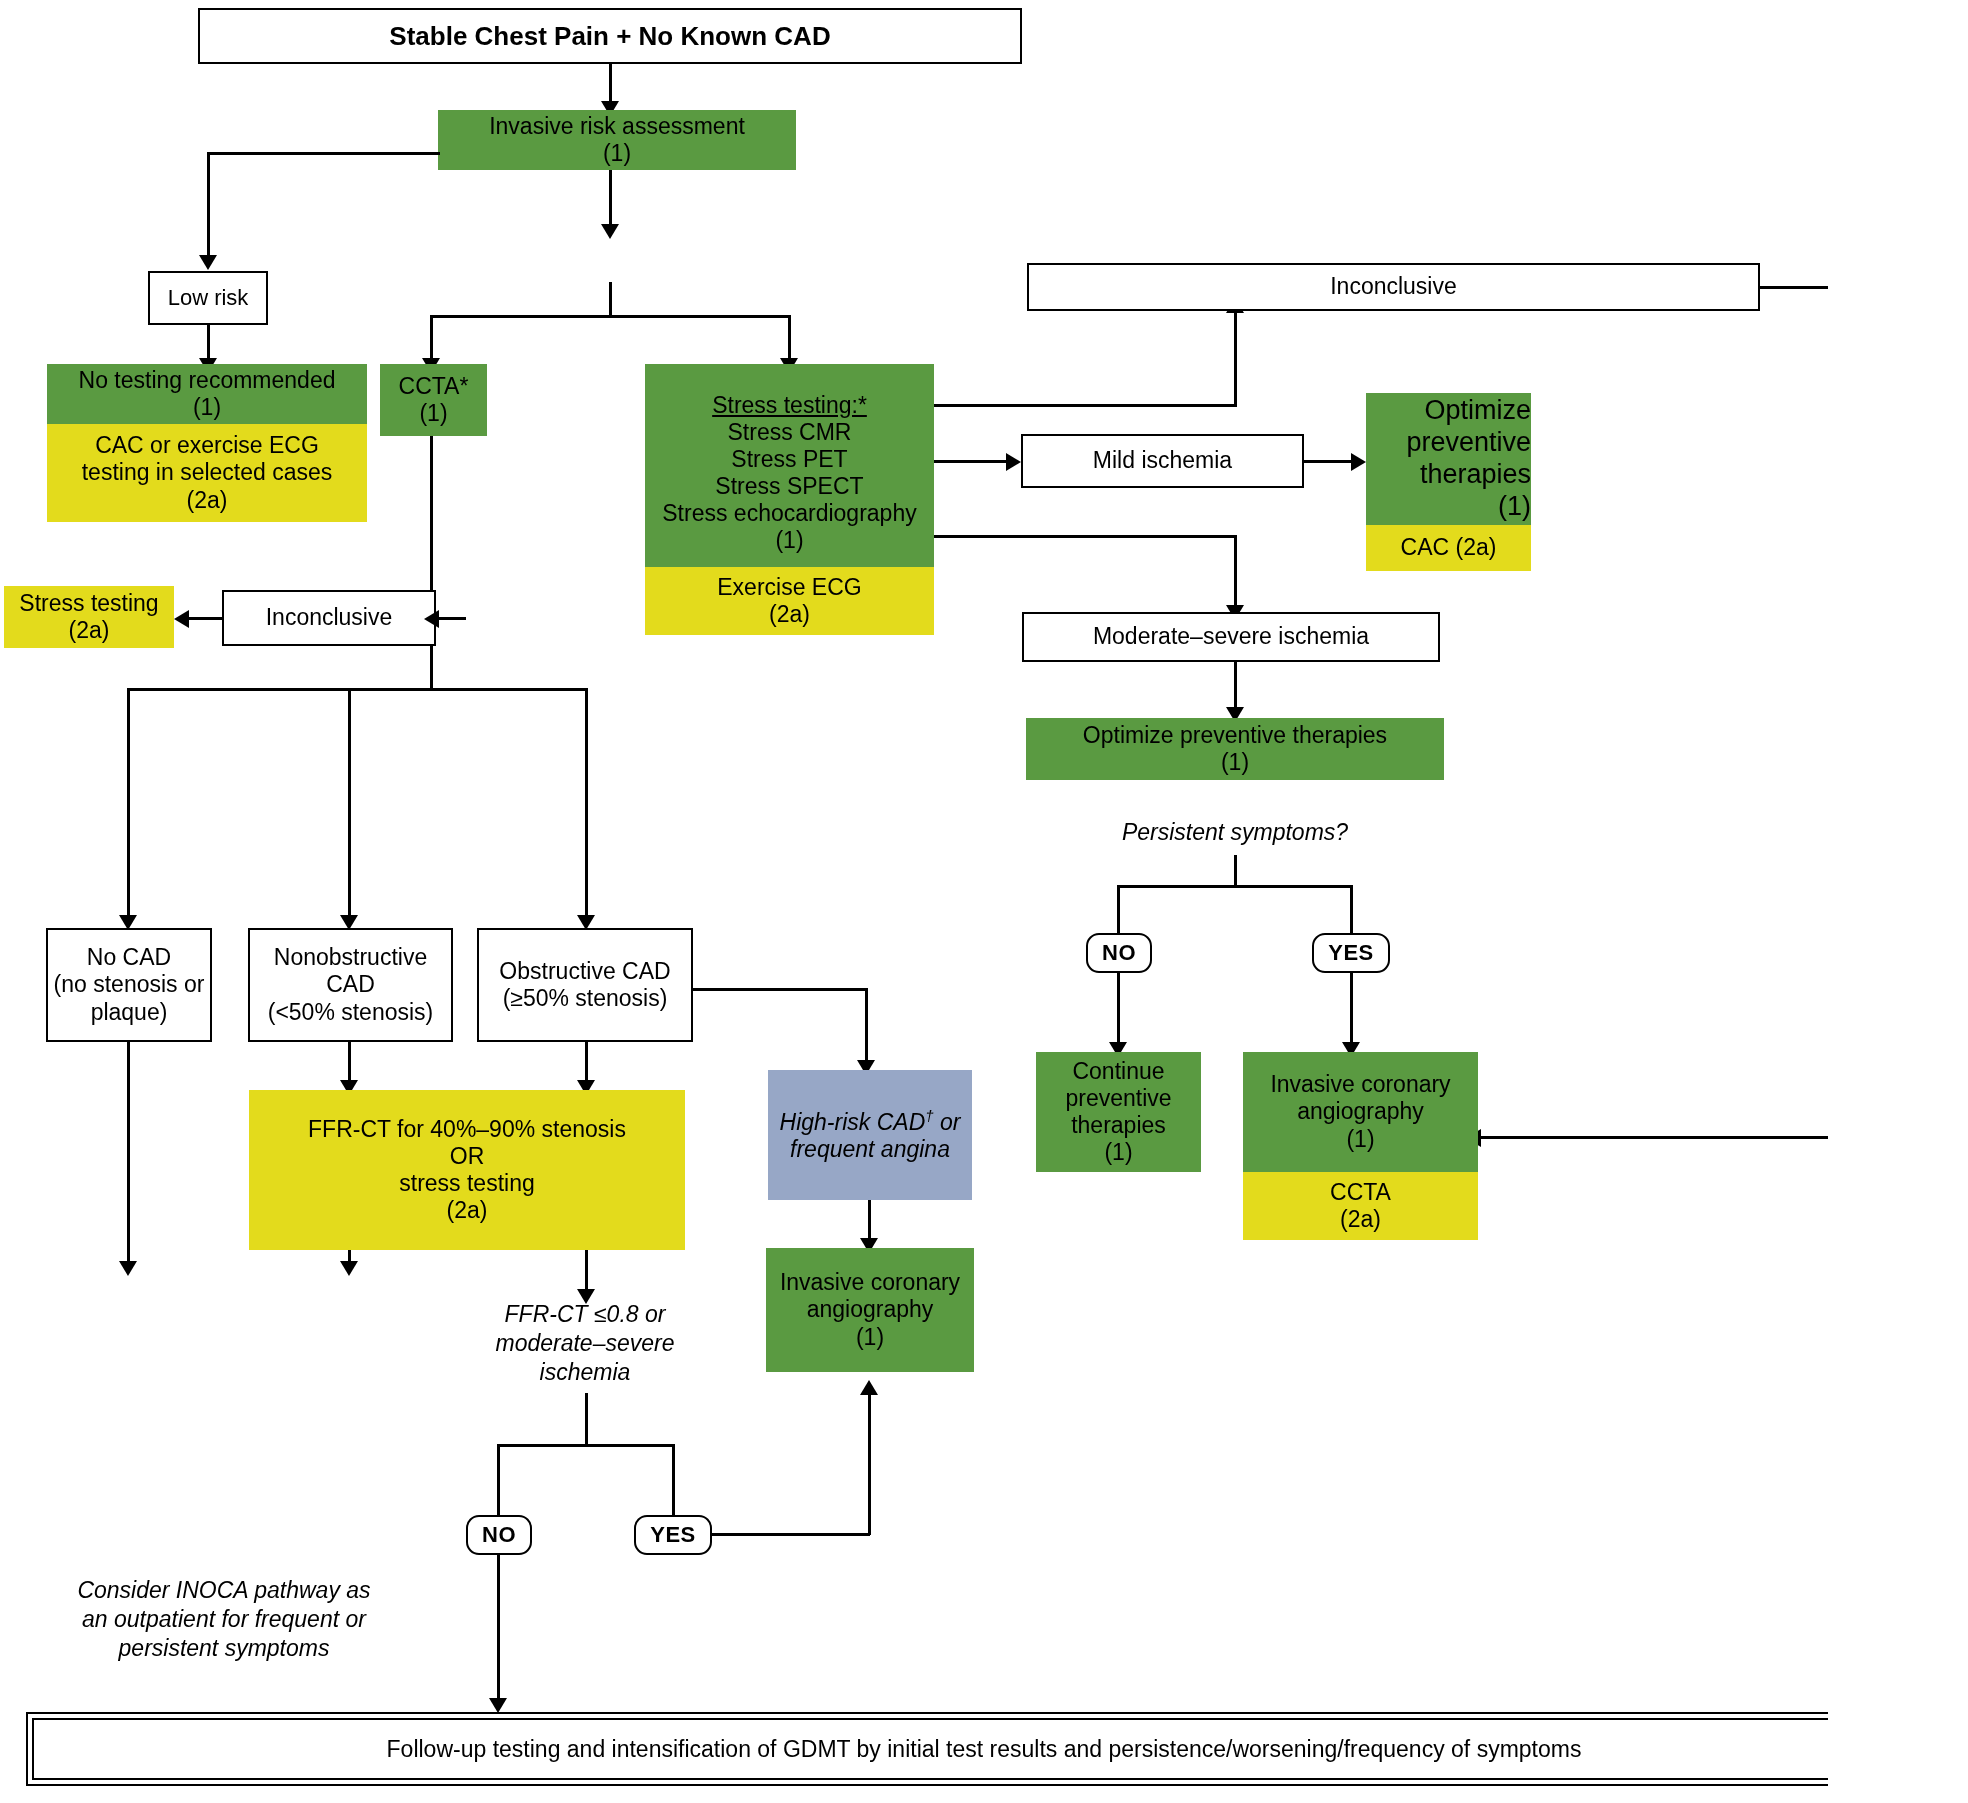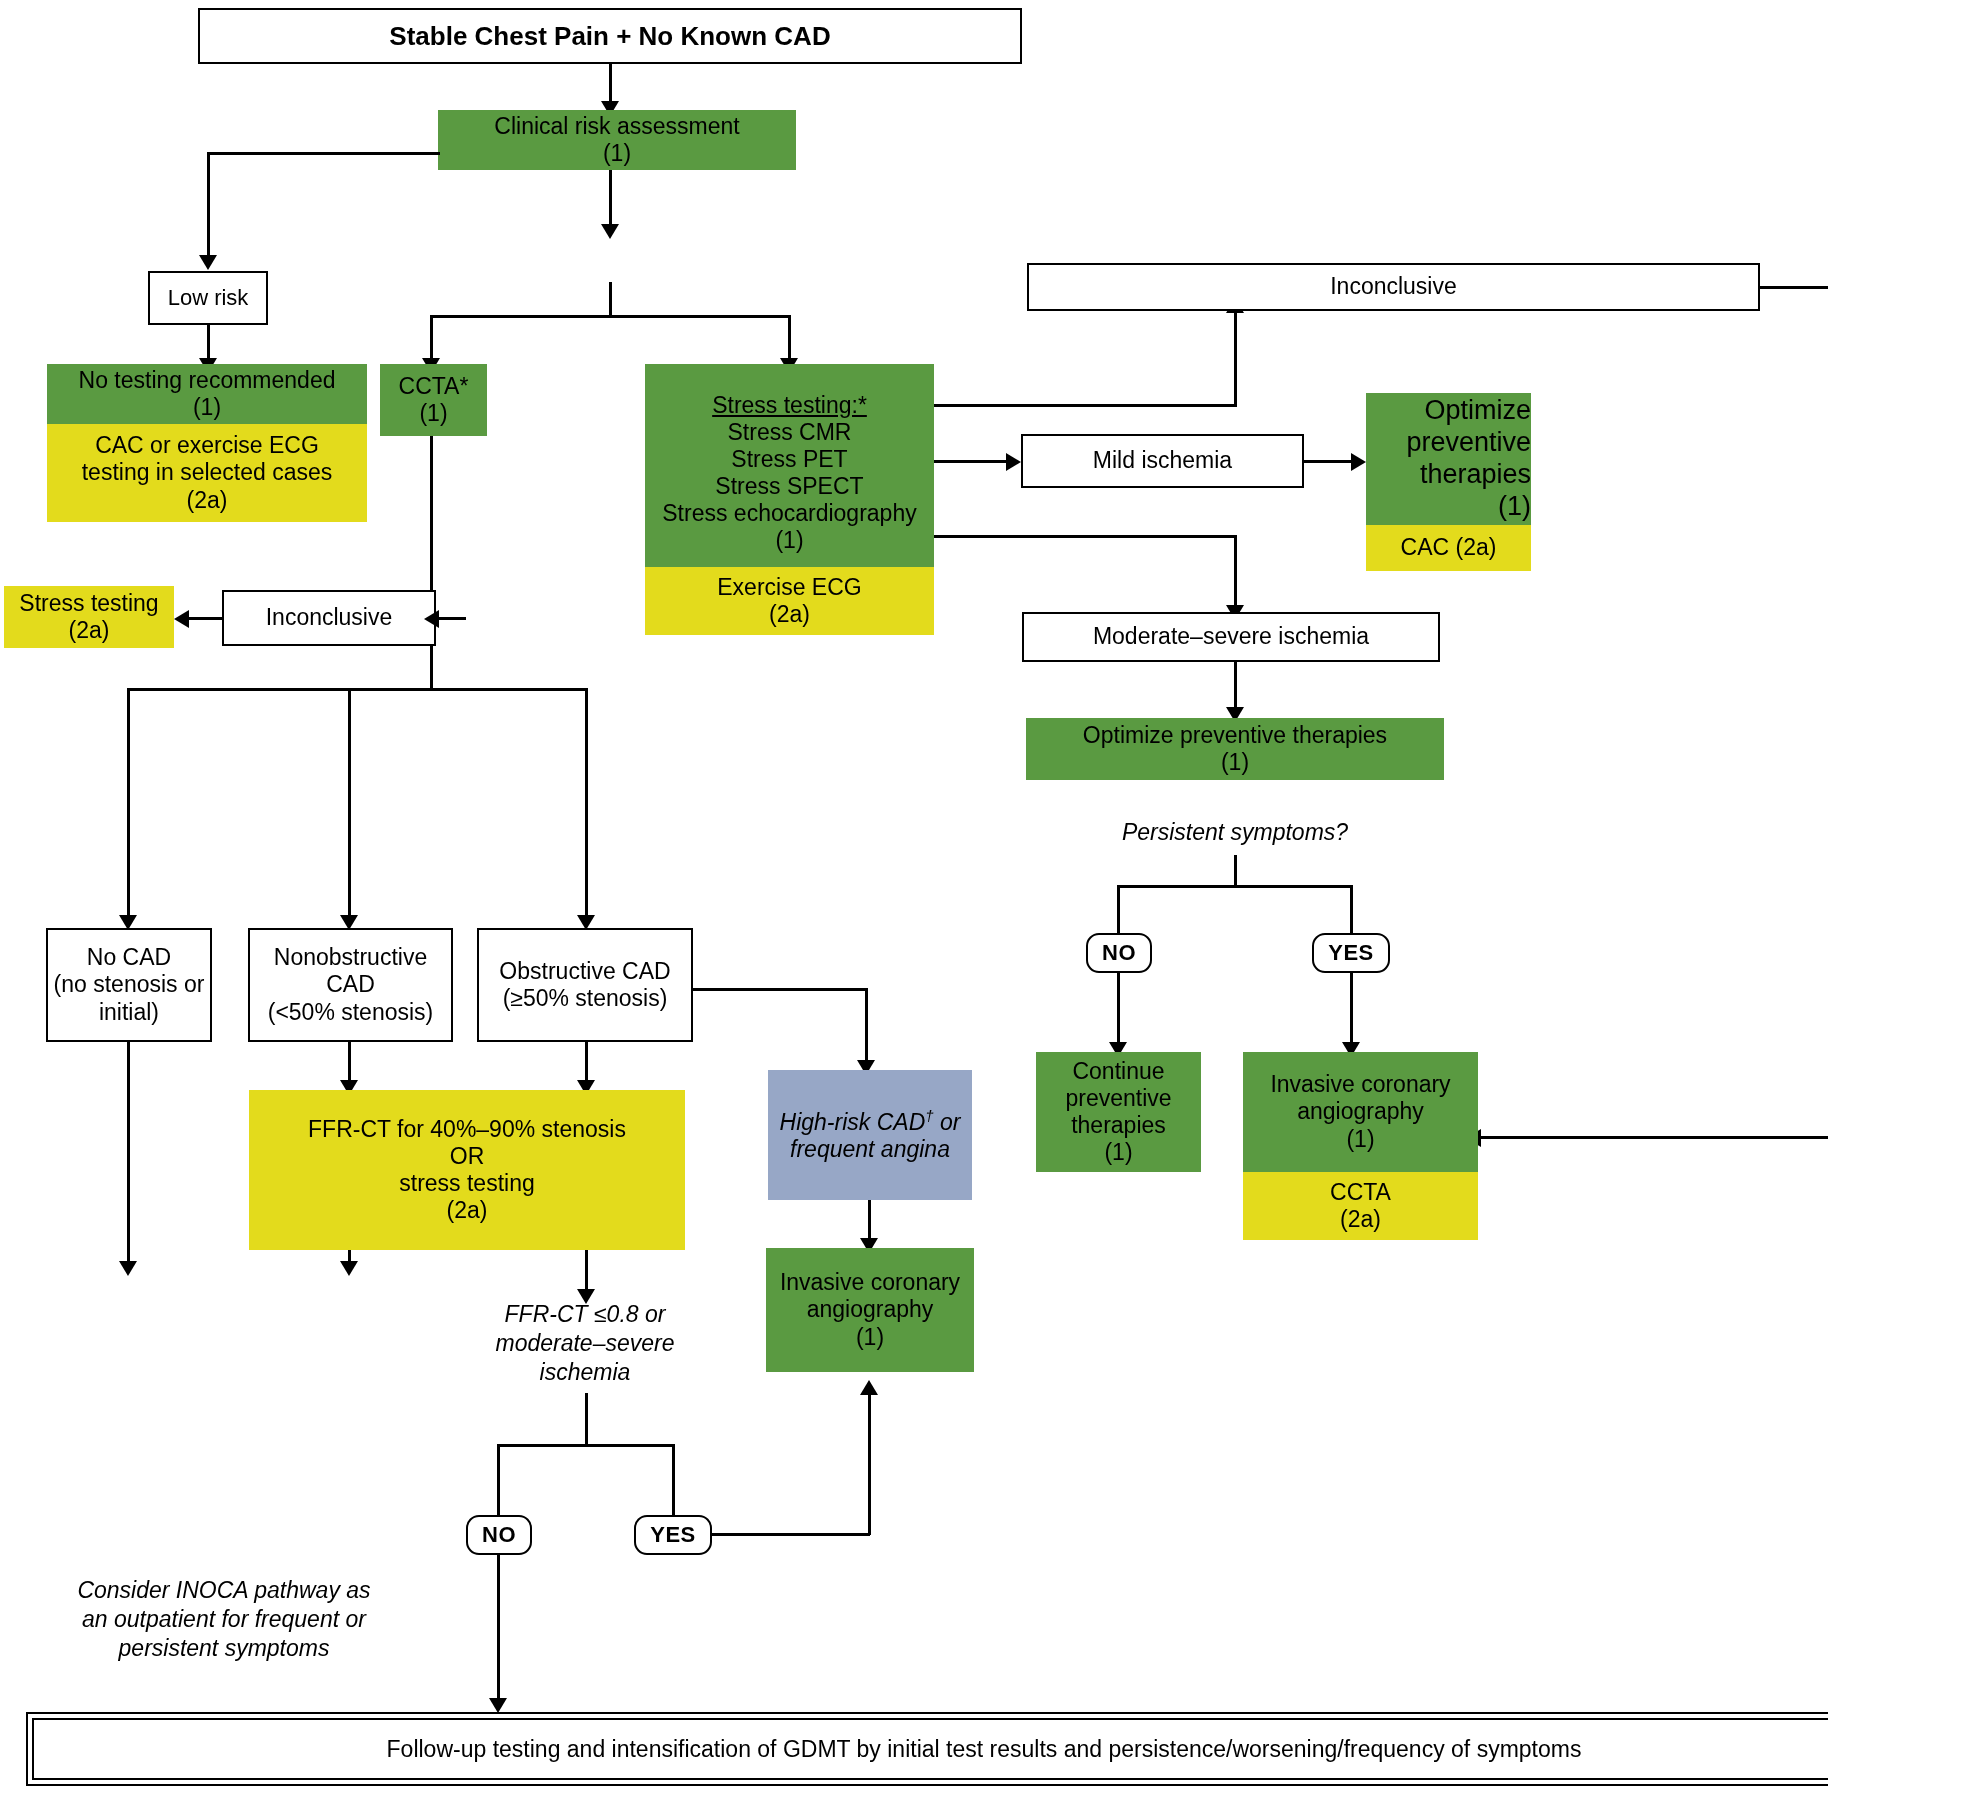--- a/index.html
+++ b/index.html
@@ -43,21 +43,21 @@
 
 <div id="canvas">
 
   <div class="node plain bold" style="left:198px;top:8px;width:824px;height:56px;font-size:26px;">
     <span>Stable Chest Pain + No Known CAD</span>
   </div>
   <div class="ln v" style="left:609px;top:64px;height:40px;"></div>
   <div class="ar ar-d" style="left:601px;top:101px;"></div>
 
   <div class="node green" style="left:438px;top:110px;width:358px;height:60px;font-size:23px;">
-    <span>Clinical risk assessment</span>
+    <span>Invasive risk assessment</span>
     <span>(1)</span>
   </div>
 
   <div class="ln h" style="left:207px;top:152px;width:233px;"></div>
   <div class="ln v" style="left:207px;top:152px;height:106px;"></div>
   <div class="ar ar-d" style="left:199px;top:255px;"></div>
 
   <div class="ln v" style="left:609px;top:170px;height:58px;"></div>
   <div class="ar ar-d" style="left:601px;top:224px;"></div>
 
@@ -215,21 +215,21 @@
   <div class="ln v" style="left:127px;top:688px;height:230px;"></div>
   <div class="ar ar-d" style="left:119px;top:915px;"></div>
   <div class="ln v" style="left:348px;top:688px;height:230px;"></div>
   <div class="ar ar-d" style="left:340px;top:915px;"></div>
   <div class="ln v" style="left:585px;top:688px;height:230px;"></div>
   <div class="ar ar-d" style="left:577px;top:915px;"></div>
 
   <div class="node plain" style="left:46px;top:928px;width:166px;height:114px;font-size:23px;">
     <span>No CAD</span>
     <span>(no stenosis or</span>
-    <span>initial)</span>
+    <span>plaque)</span>
   </div>
   <div class="ln v" style="left:127px;top:1042px;height:222px;"></div>
   <div class="ar ar-d" style="left:119px;top:1261px;"></div>
 
   <div class="node plain" style="left:248px;top:928px;width:205px;height:114px;font-size:23px;">
     <span>Nonobstructive</span>
     <span>CAD</span>
     <span>(&lt;50% stenosis)</span>
   </div>
   <div class="ln v" style="left:348px;top:1042px;height:42px;"></div>

